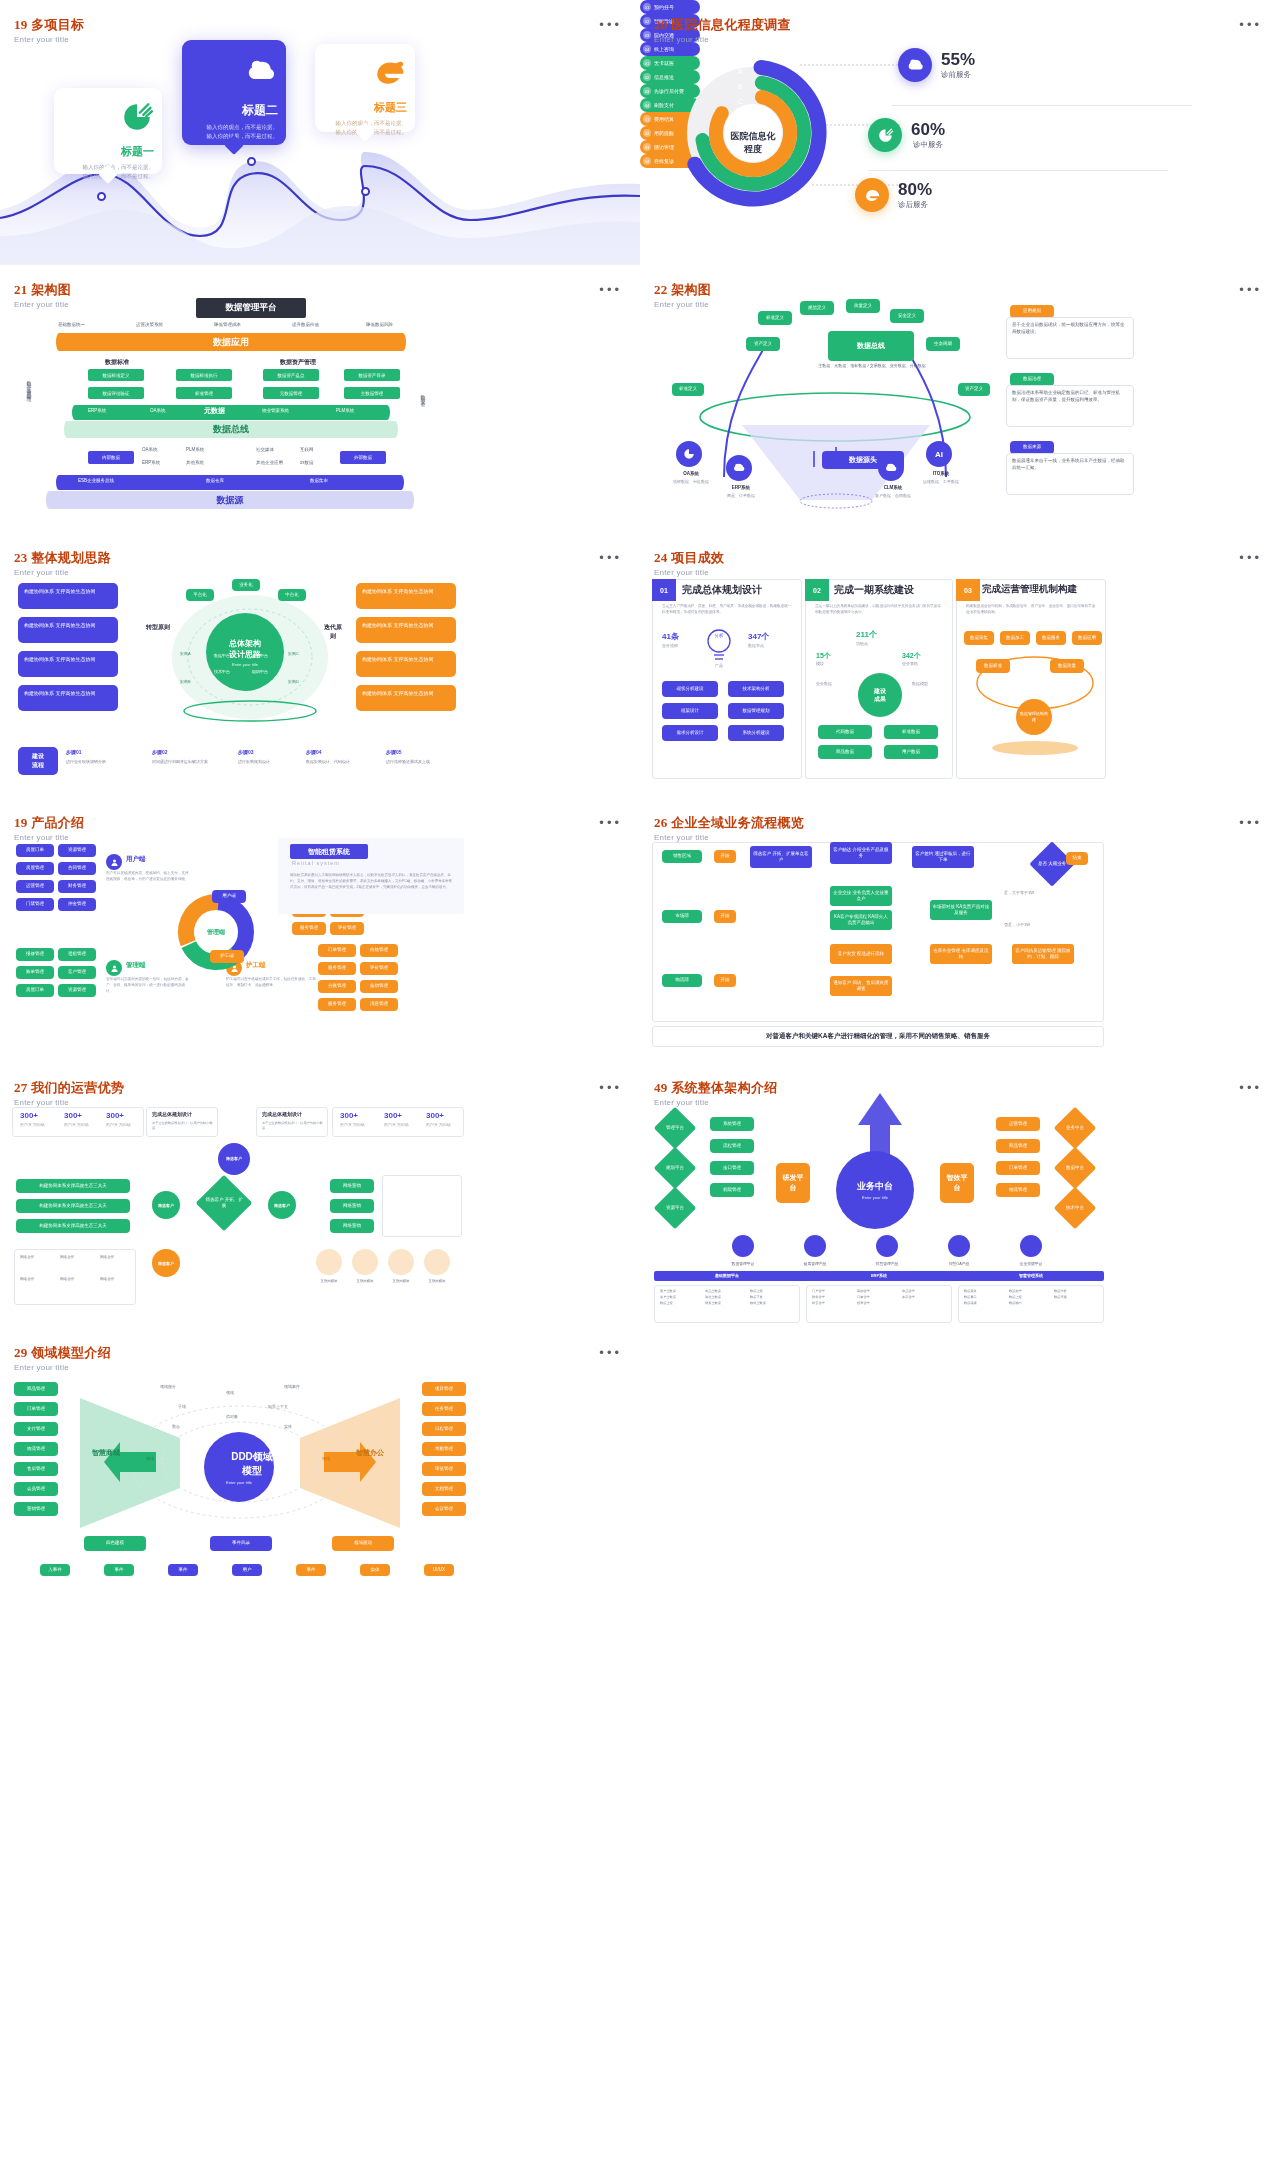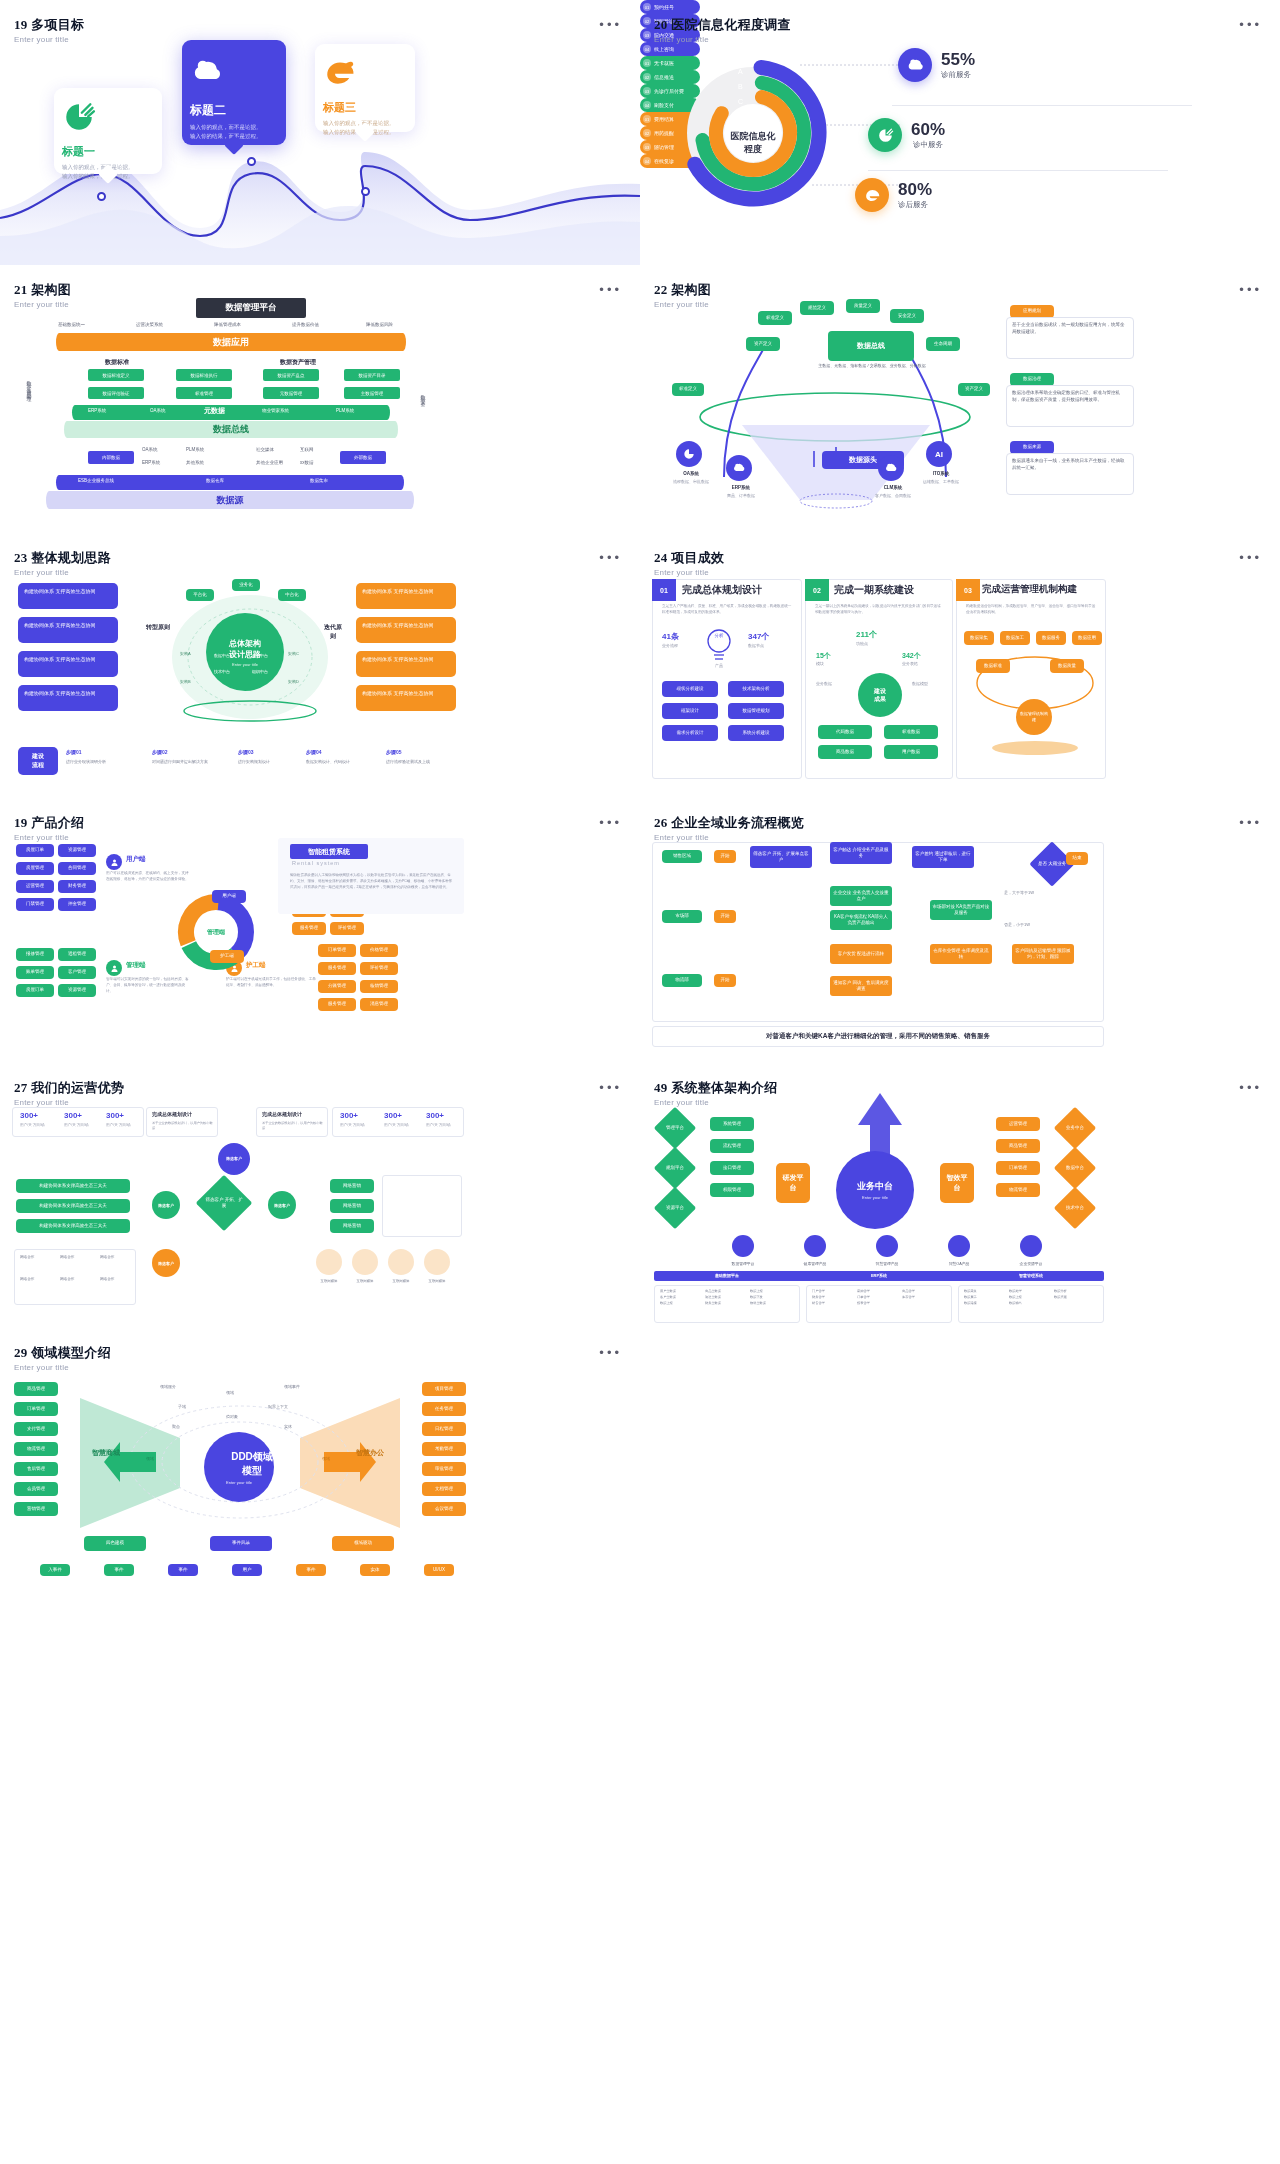--- a/index.html
+++ b/index.html
@@ -26,21 +26,21 @@
 
   .slide-head {
     position: absolute;
     left: 14px; top: 16px;
     z-index: 40;
   }
   .slide-title {
     font-family: "Liberation Serif", "DejaVu Serif", serif;
     font-weight: bold;
     font-size: 13px;
-    color: #0f172a;
+    color: #c2410c;
     letter-spacing: .3px;
     white-space: nowrap;
   }
   .slide-sub {
     font-size: 8px;
     color: #9aa0b5;
     margin-top: 1px;
     letter-spacing: .2px;
   }
   .dots {
@@ -53,21 +53,21 @@
     line-height: 6px;
     cursor: pointer;
   }
 
   
   .s19-wave {
     position: absolute; left: 0; bottom: 0; width: 640px; height: 125px;
   }
   .card19 {
     position: absolute; border-radius: 9px;
-    text-align: left; padding: 10px 8px 12px;
+    text-align: right; padding: 10px 8px 12px;
   }
   .card19.white {
     background: #fff; box-shadow: 0 3px 16px rgba(90,80,220,.18);
   }
   .card19.purple { background: #4a45e0; box-shadow: 0 4px 18px rgba(74,69,224,.35); }
   .card19 .ttl { font-weight: bold; font-size: 11px; margin-top: 6px; }
   .card19 .body { font-size: 5.5px; line-height: 1.7; margin-top: 4px; }
   .card19 .tip {
     position: absolute; left: 50%; bottom: -7px; width: 14px; height: 14px;
     transform: translateX(-50%) rotate(45deg); border-radius: 2px;

